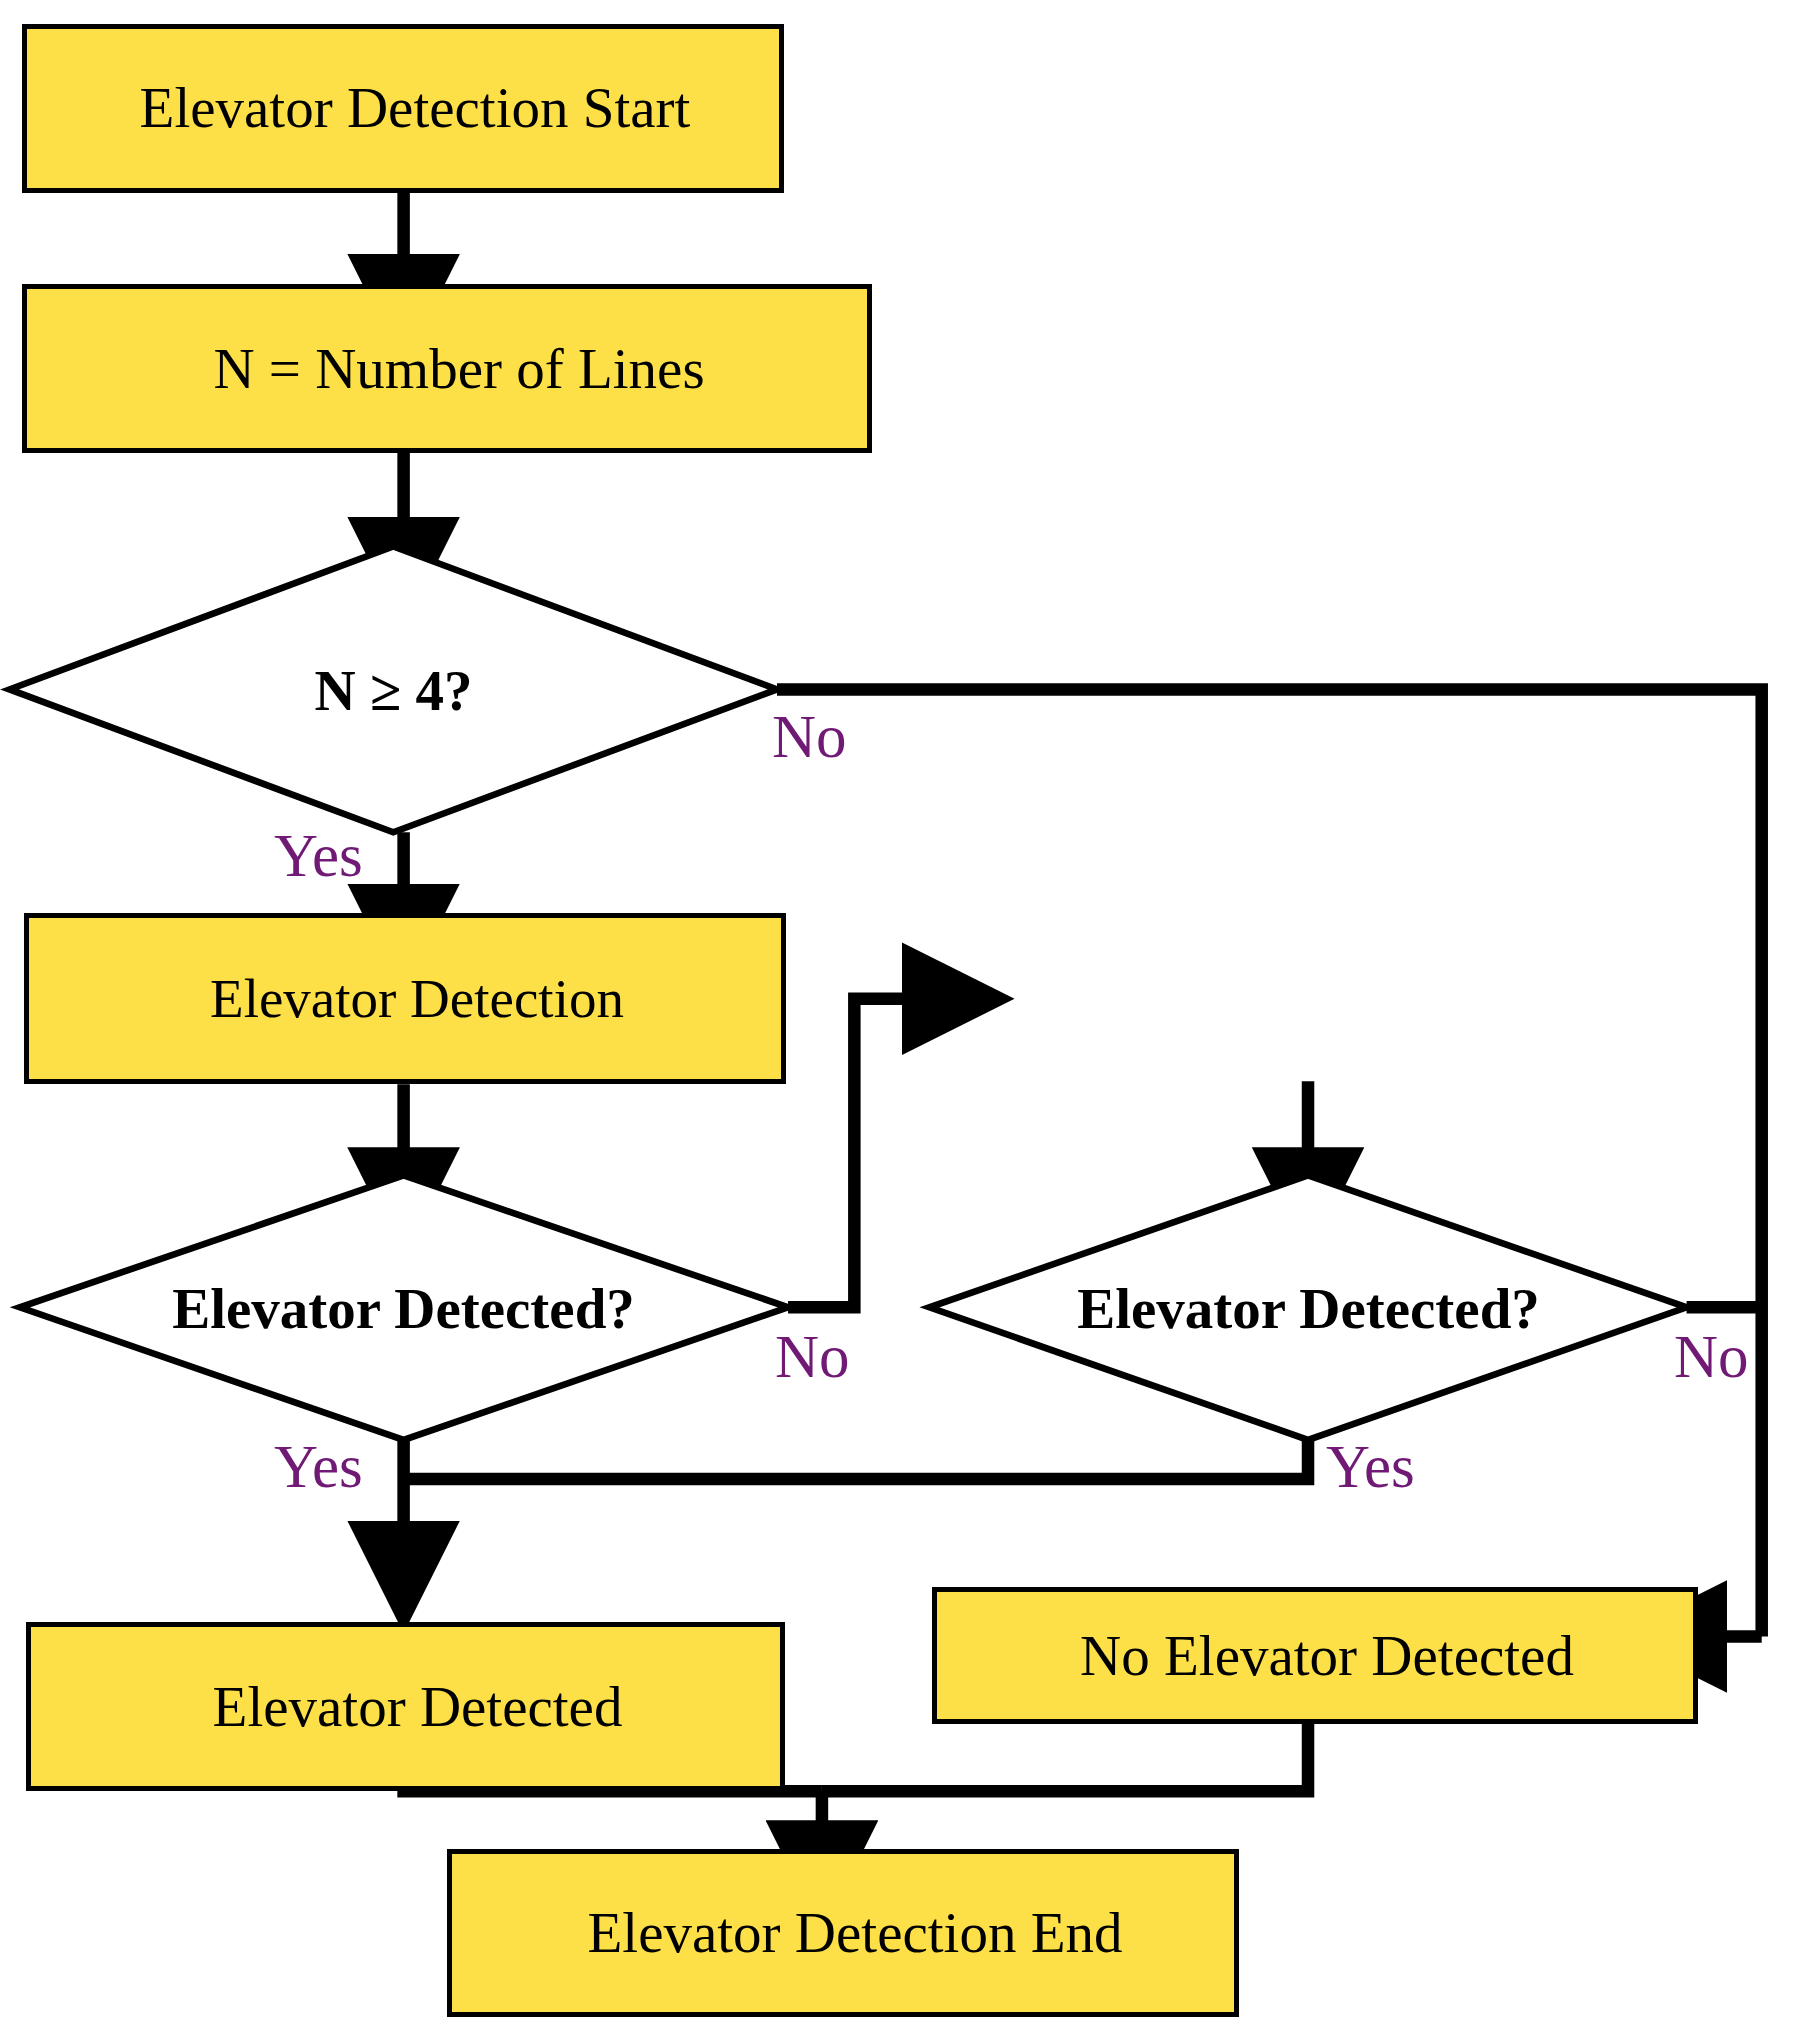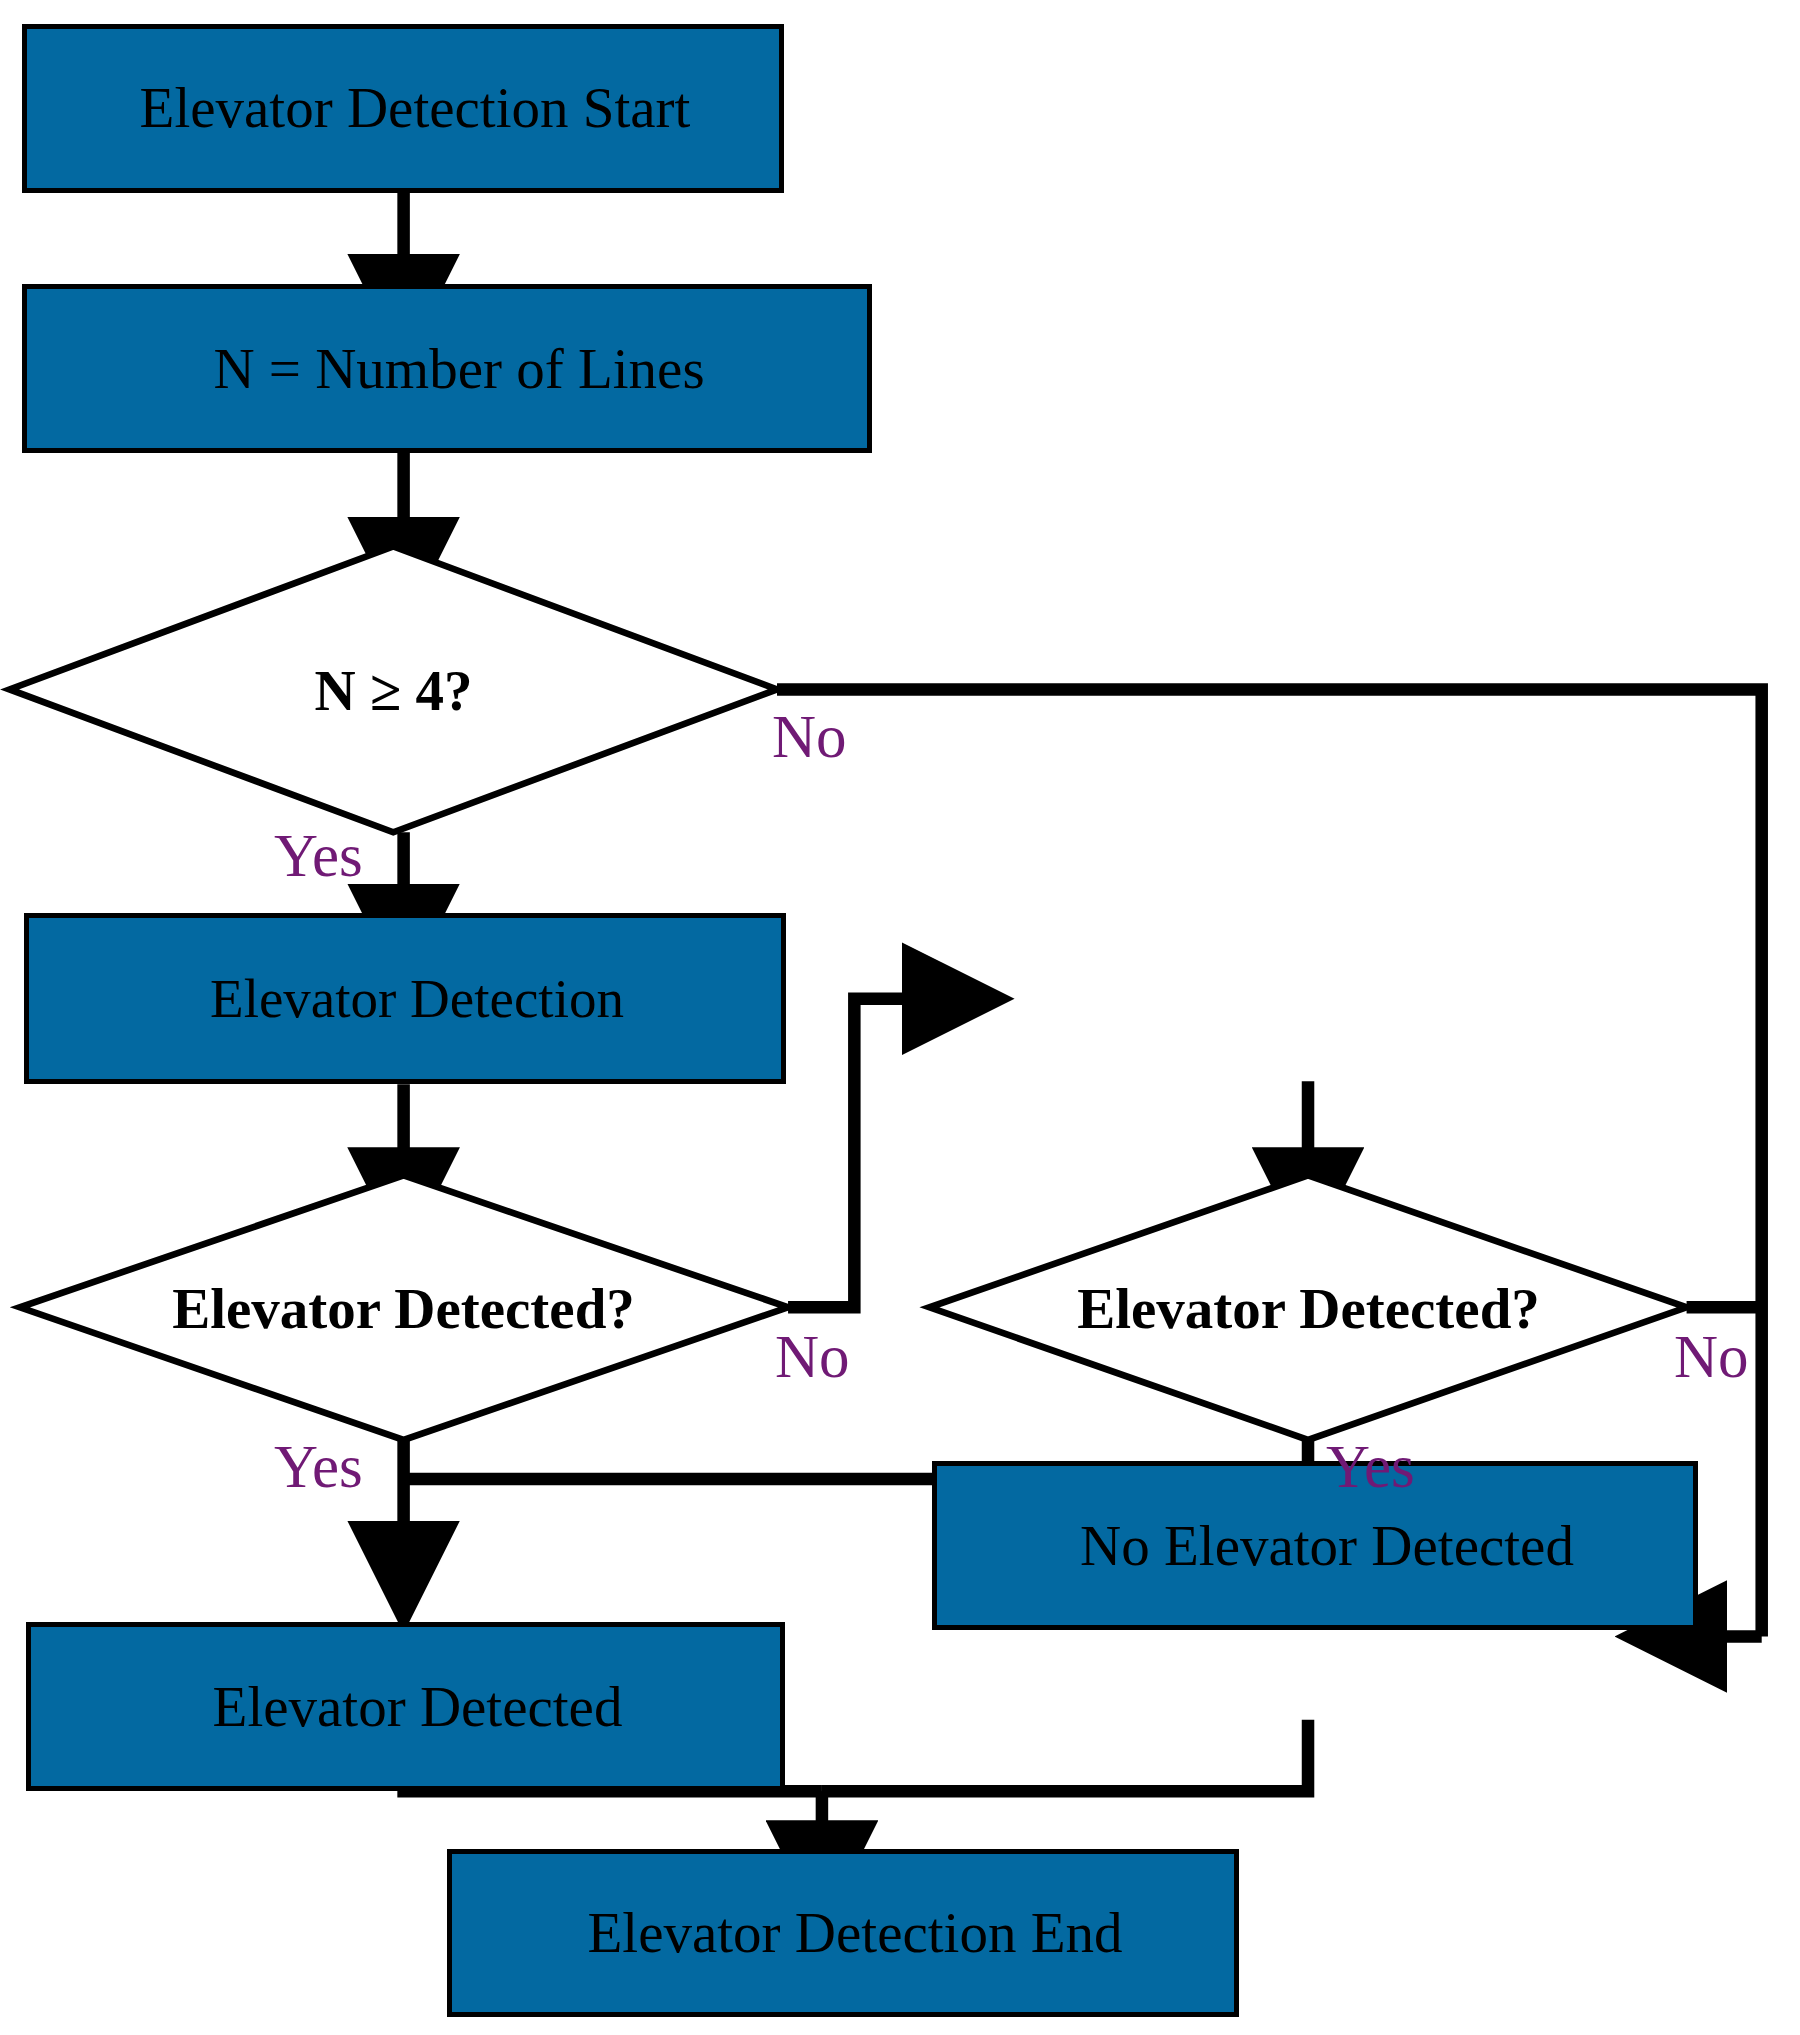--- a/index.html
+++ b/index.html
@@ -1,20 +1,20 @@
 <!DOCTYPE html>
 <html style="font-size:11.8px"><head>
 <meta charset="utf-8">
 <style>
   html,body{margin:0;padding:0;background:#ffffff;}
   body{width:1800px;height:2035px;position:relative;overflow:hidden;
        font-family:"Liberation Serif","DejaVu Serif",serif;color:#000;}
   #canvas{position:absolute;left:0;top:0;width:1800px;height:2035px;}
   .node{position:absolute;box-sizing:border-box;display:flex;align-items:center;
-        justify-content:center;text-align:left;background:#0369a1;color:#000;
+        justify-content:center;text-align:left;background:#fde047;color:#000;
         line-height:1.22;padding-left:24px;}
   .process{border:5.2px solid #000;}
   .svg-layer{position:absolute;left:0;top:0;width:1800px;height:2035px;pointer-events:none;}
   .edge-label{position:absolute;font-size:61px;color:#701a75;white-space:nowrap;
               line-height:1;}
   .diamond-label{position:absolute;display:flex;align-items:center;
                  justify-content:center;text-align:center;white-space:nowrap;font-weight:bold;}
   .f74{font-size:55px;}
   .f78{font-size:57px;}
 </style>
@@ -73,21 +73,21 @@
 
   <div class="node process f74" style="left:24px;top:913px;width:762px;height:171px;flex-direction:row;">
     <span>Elevator Detection</span>
   </div>
 
 
   <div class="node process f78" style="left:26px;top:1622px;width:759px;height:169px;">
     <span>Elevator Detected</span>
   </div>
 
-  <div class="node process f78" style="left:932px;top:1461px;width:766px;height:169px;">
+  <div class="node process f78" style="left:932px;top:1587px;width:766px;height:137px;">
     <span>No Elevator Detected</span>
   </div>
 
   <div class="node process f78" style="left:447px;top:1849px;width:792px;height:168px;">
     <span>Elevator Detection End</span>
   </div>
 
   <div class="diamond-label f78" style="left:99px;top:653px;width:589px;height:74px;">
     <span>N ≥ 4?</span>
   </div>

